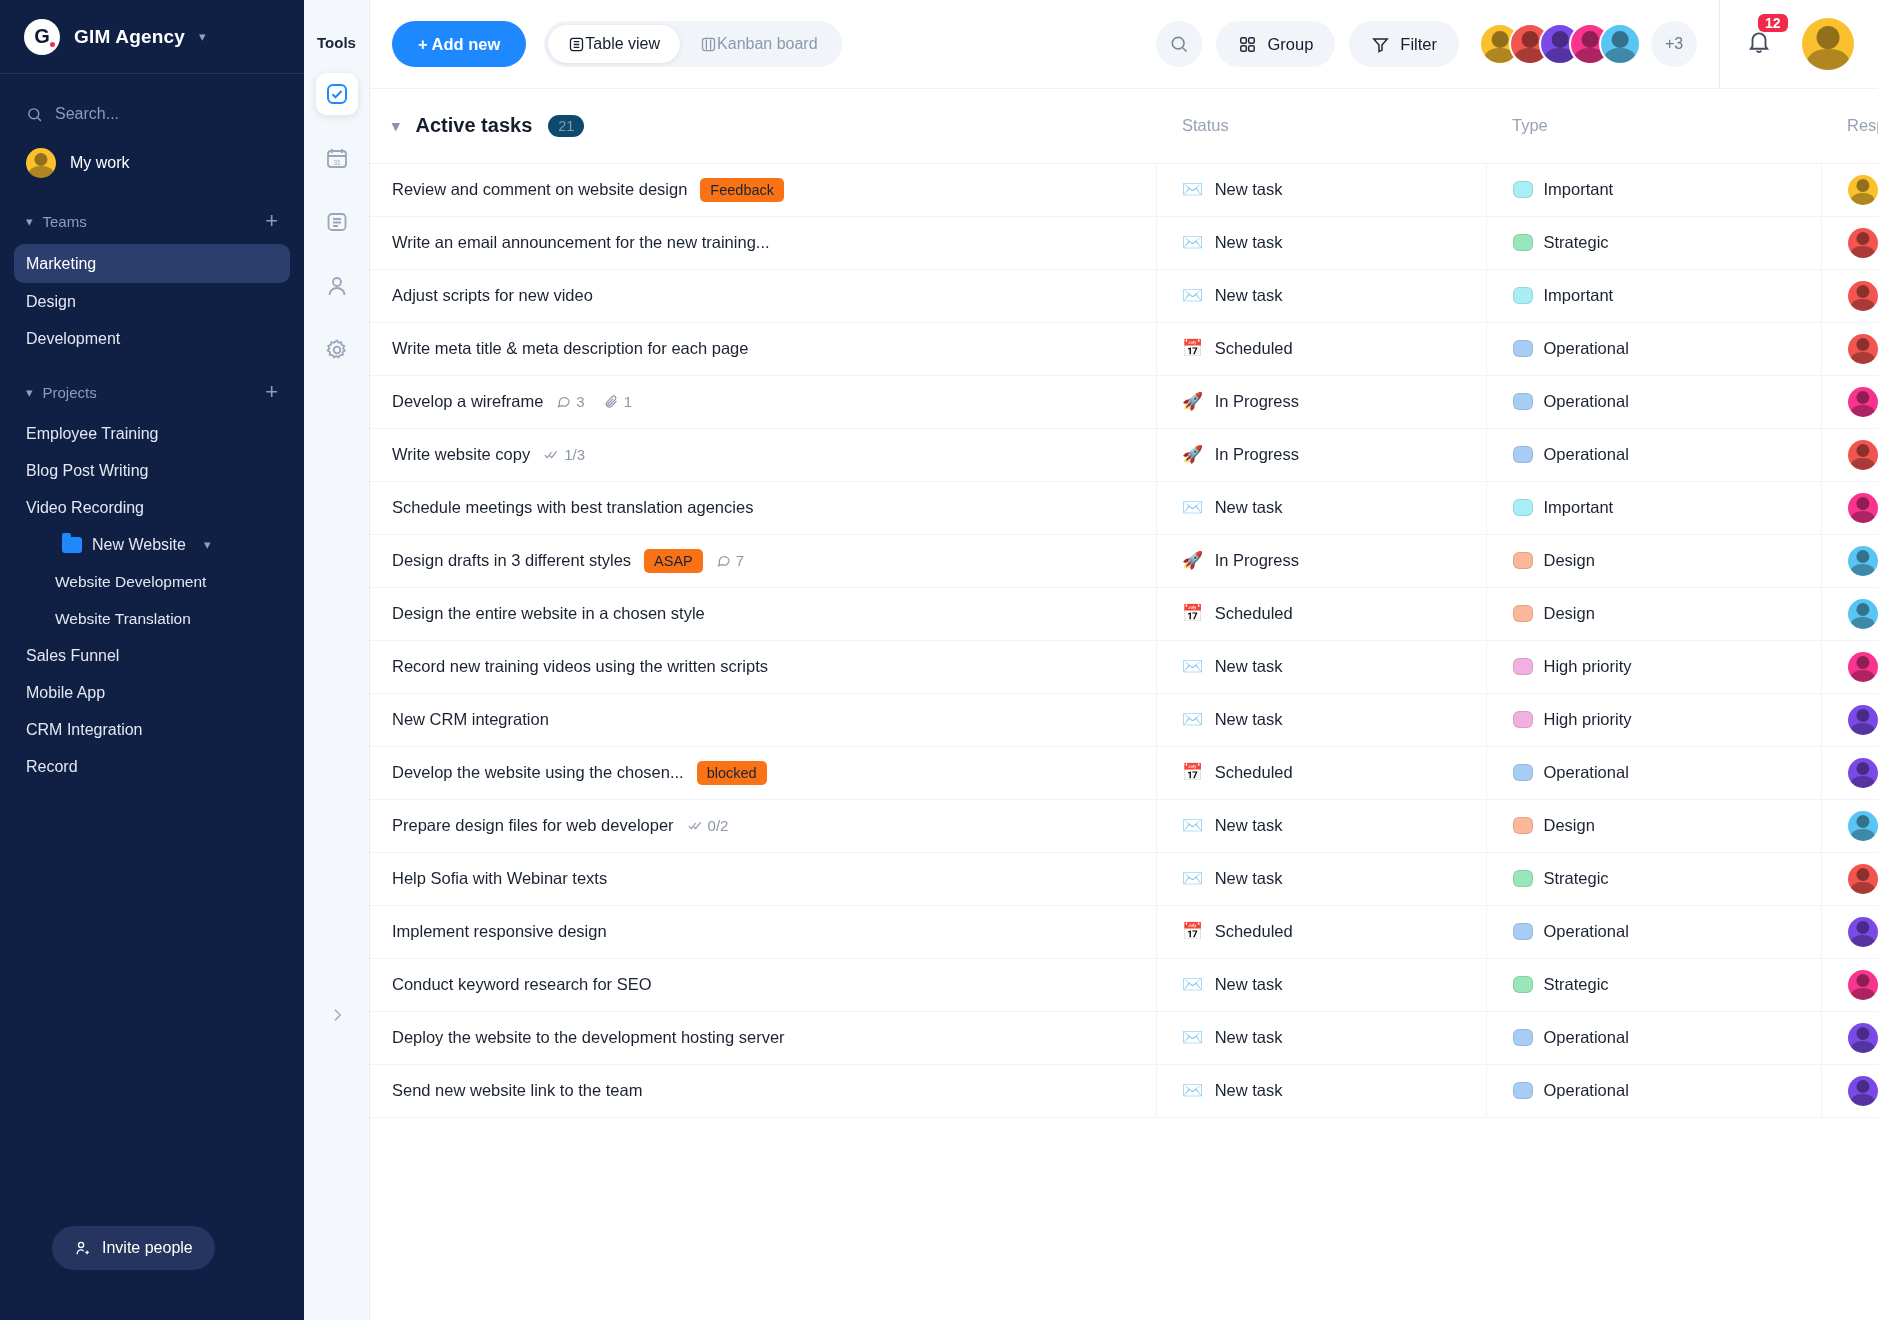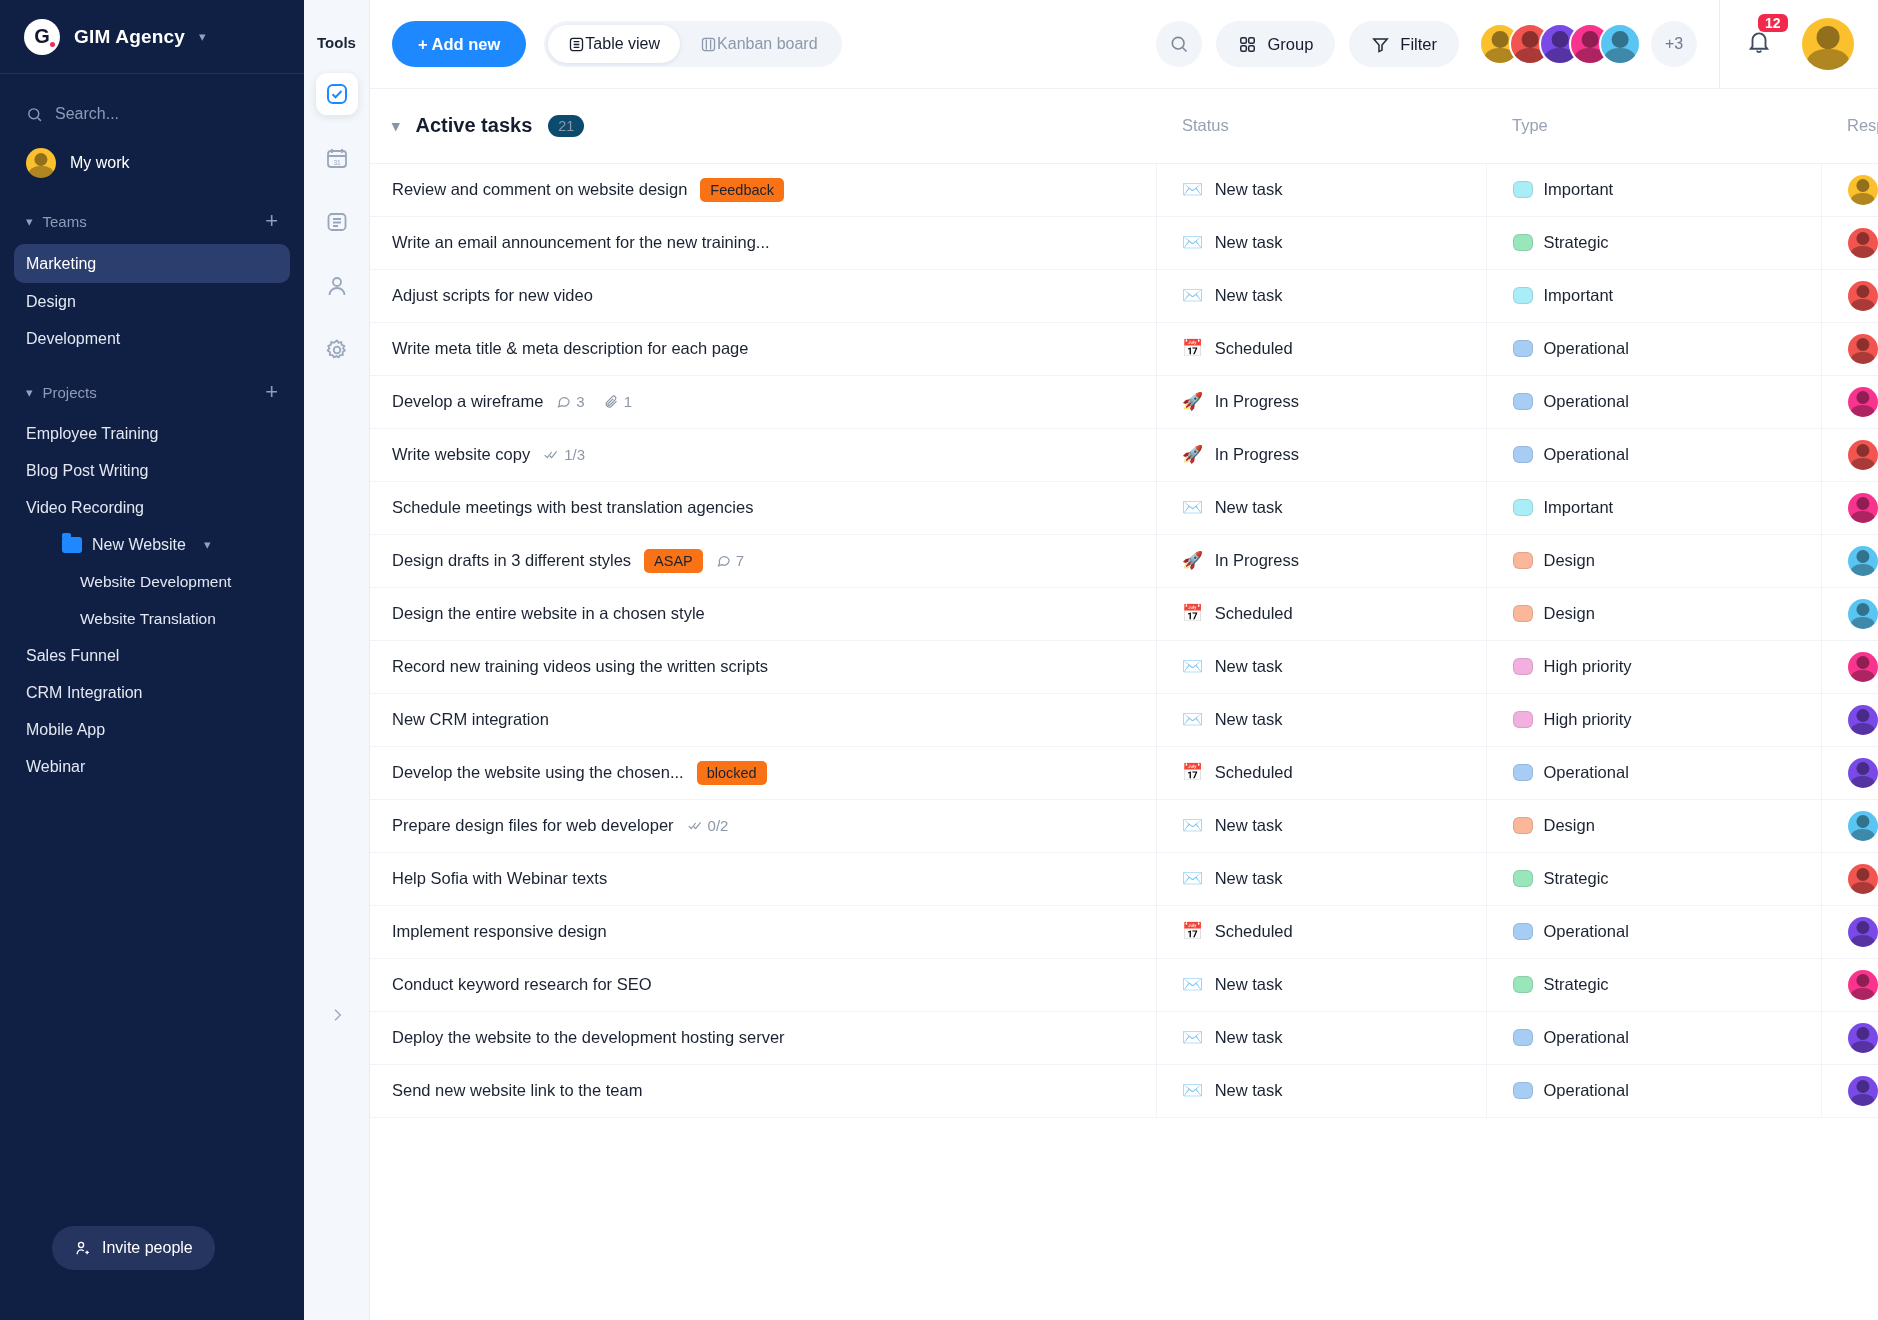--- a/index.html
+++ b/index.html
@@ -66,21 +66,21 @@
   .sec-head .title { flex: 1; }
   .plus { font-size: 22px; line-height: 1; color:#8e9bb8; cursor:pointer; }
   .nav-item {
     padding: 0 26px; height: 37px; display:flex; align-items:center;
     font-size: 16px; color:#e3e8f2; cursor: pointer; white-space: nowrap;
   }
   .nav-item.active {
     background:#2c3e6e; margin: 0 14px; padding-left: 12px;
     border-radius: 10px; height: 39px; color:#fff;
   }
-  .nav-item.sub { padding-left: 80px; font-size: 15.5px; }
+  .nav-item.sub { padding-left: 55px; font-size: 15.5px; }
   .nav-item.folder { gap: 10px; margin-left: 36px; }
   .folder-ic {
     width: 20px; height: 16px; border-radius: 3px; background:#1e88ff; flex:0 0 20px;
     position: relative;
   }
   .folder-ic::before{content:"";position:absolute;top:-4px;left:0;width:9px;height:5px;
     border-radius:2px 2px 0 0;background:#1e88ff;}
   .invite {
     position:absolute; left:52px; bottom:50px;
     background:#25355f; border-radius: 22px; height: 44px;
@@ -241,23 +241,23 @@
         <div class="nav-item">Blog Post Writing</div>
         <div class="nav-item">Video Recording</div>
         <div class="nav-item folder">
           <span class="folder-ic"></span>
           <span>New Website</span>
           <span class="chev" style="margin-left: 8px;">▾</span>
         </div>
         <div class="nav-item sub">Website Development</div>
         <div class="nav-item sub">Website Translation</div>
         <div class="nav-item">Sales Funnel</div>
+        <div class="nav-item">Mobile App</div>
         <div class="nav-item">CRM Integration</div>
-        <div class="nav-item">Mobile App</div>
-        <div class="nav-item">Webinar</div>
+        <div class="nav-item">Record</div>
       </div>
 
     <div class="invite">
       <svg width="17" height="17" viewBox="0 0 24 24" fill="none" stroke="#fff" stroke-width="1.9">
         <circle cx="10" cy="7" r="3.6"></circle>
         <path d="M4.5 20c0-3.6 2.6-6 5.5-6 1.4 0 2.7.5 3.7 1.4"></path>
         <path d="M16 17.5h5M18.5 15v5"></path>
       </svg>
       <span>Invite people</span>
     </div>

